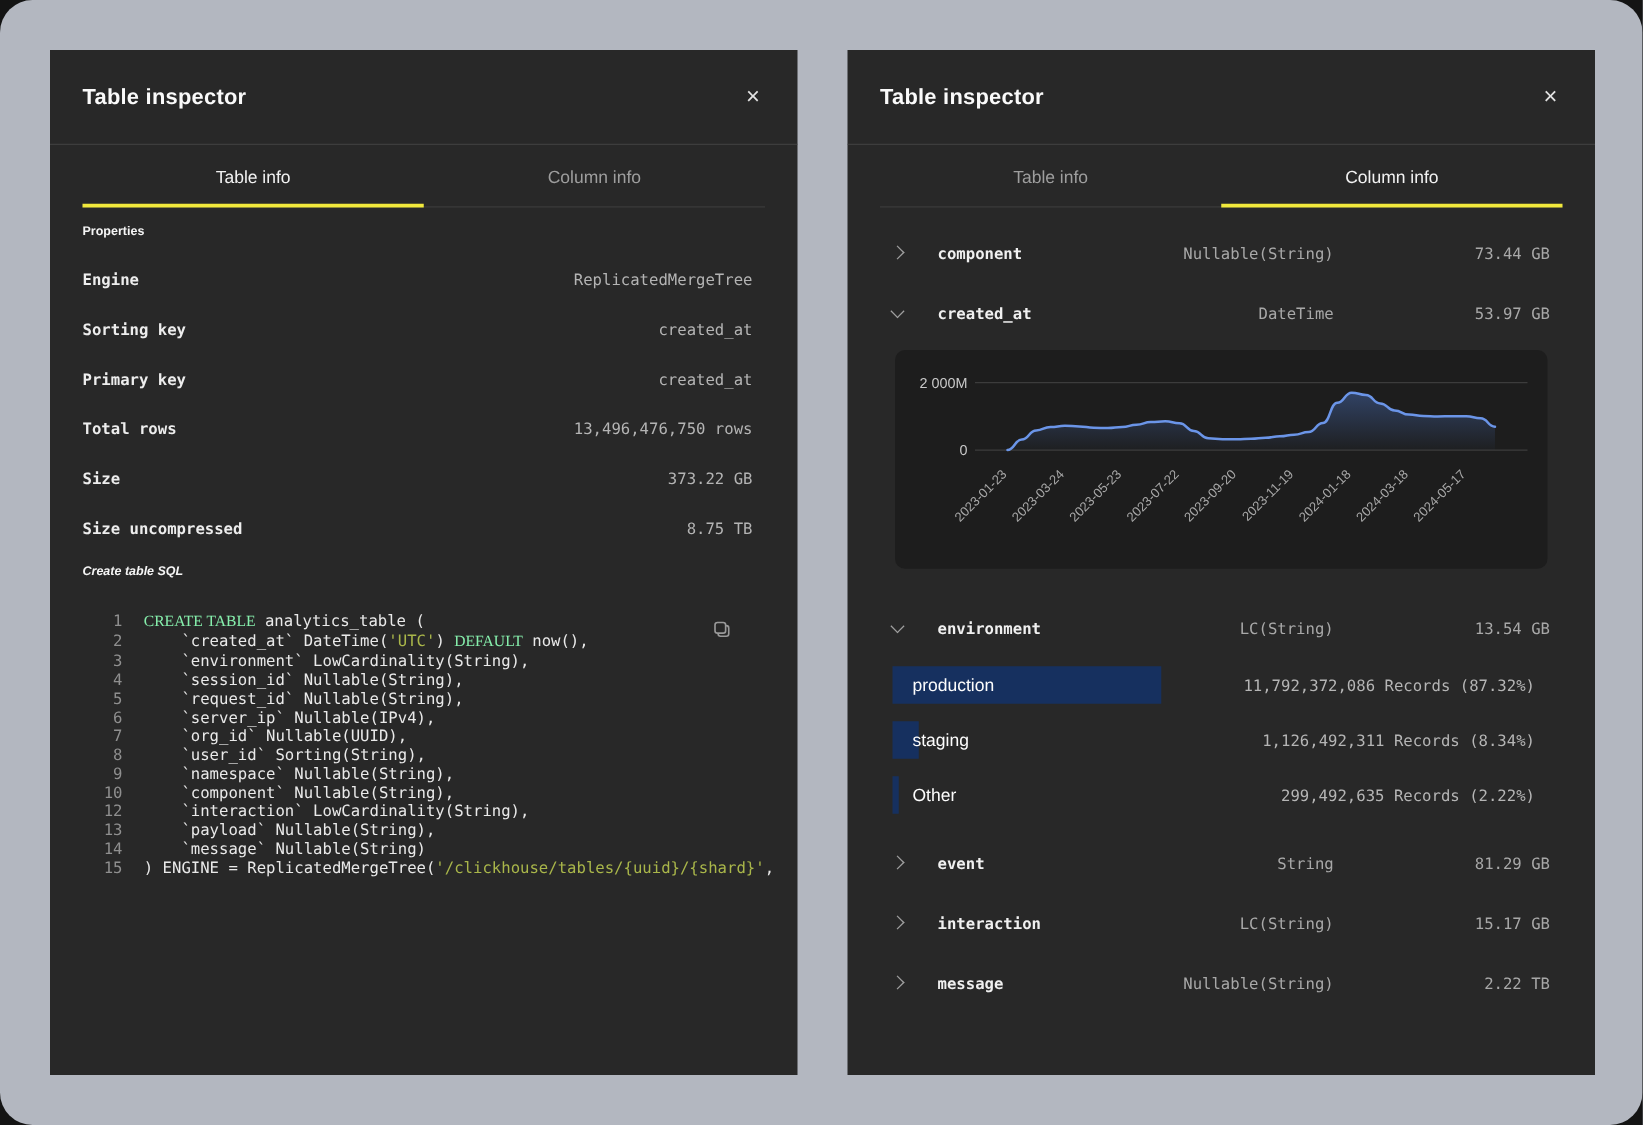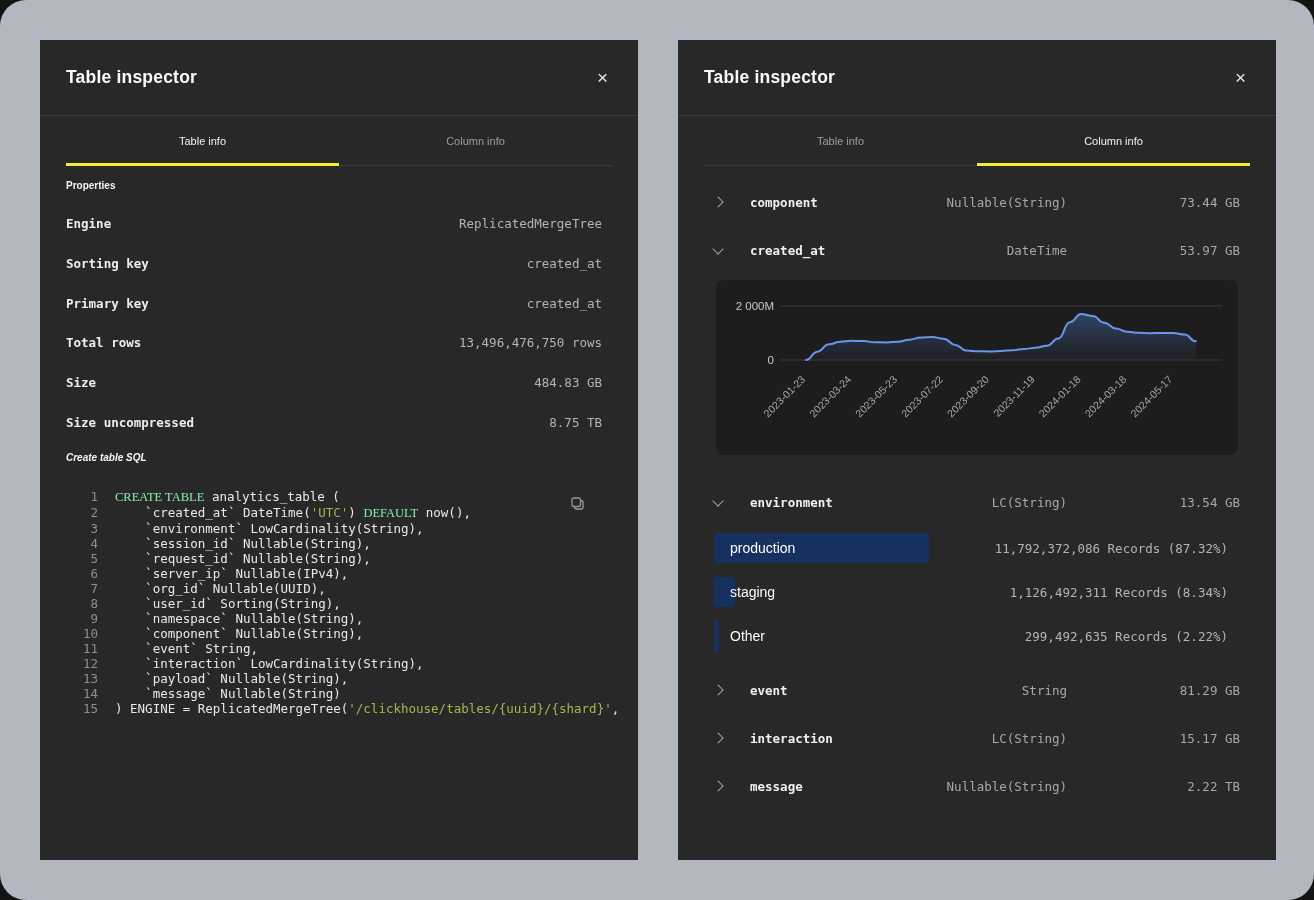--- a/index.html
+++ b/index.html
@@ -8,21 +8,21 @@
   .panel{position:absolute;top:40px;width:598px;height:820px;background:#282828;overflow:hidden;}
   #panel-left{left:40px;}
   #panel-right{left:678px;}
 
   .panel-header{height:76px;display:flex;align-items:center;padding:0 26px;border-bottom:1px solid #3d3d3d;box-sizing:border-box;gap:35px;}
   .panel-title{margin:0;font-size:17.5px;font-weight:700;color:#fafafa;letter-spacing:.2px;}
   .close-btn{margin-left:auto;background:none;border:none;color:#e3e3e3;font-size:19px;line-height:1;cursor:pointer;padding:2px 4px;font-family:"Liberation Sans",sans-serif;}
 
   .tabs{display:flex;margin:0 26px;height:50px;border-bottom:1px solid #3a3a3a;box-sizing:border-box;}
   .tab{flex:1;position:relative;display:flex;align-items:center;justify-content:center;
-       font-size:11px;color:#9e9e9e;cursor:pointer;}
+       font-size:14px;color:#9e9e9e;cursor:pointer;}
   .tab.active{color:#f2f2f2;}
   .tab.active::after{content:"";position:absolute;left:0;right:0;bottom:-1px;height:3px;background:#f1e93c;}
 
   .panel-body{padding:0 36px 0 26px;}
 
   h2.section{margin:14px 0 13px;font-size:10px;font-weight:700;color:#f5f5f5;}
   .prop-row{display:flex;align-items:center;justify-content:space-between;height:39.7px;}
   .prop-label{font:700 12.5px "DejaVu Sans Mono",monospace;color:#ededed;}
   .prop-value{font:400 12.5px "DejaVu Sans Mono",monospace;color:#b4b4b4;}
   h2.sql-heading{margin:10px 0 0;font-style:italic;}
@@ -87,21 +87,21 @@
       <div class="prop-row">
         <span class="prop-label">Primary key</span>
         <span class="prop-value">created_at</span>
       </div>
       <div class="prop-row">
         <span class="prop-label">Total rows</span>
         <span class="prop-value">13,496,476,750 rows</span>
       </div>
       <div class="prop-row">
         <span class="prop-label">Size</span>
-        <span class="prop-value">484.83 GB</span>
+        <span class="prop-value">373.22 GB</span>
       </div>
       <div class="prop-row">
         <span class="prop-label">Size uncompressed</span>
         <span class="prop-value">8.75 TB</span>
       </div>
 
       <h2 class="section sql-heading">Create table SQL</h2>
 
       <div class="code-block">
         <button class="copy-btn" title="">
@@ -143,24 +143,20 @@
               <span class="line-num">8</span>
               <span class="code-text"><span class="tok-id">    `user_id` Sorting(String),</span></span>
             </div>
             <div class="code-line">
               <span class="line-num">9</span>
               <span class="code-text"><span class="tok-id">    `namespace` Nullable(String),</span></span>
             </div>
             <div class="code-line">
               <span class="line-num">10</span>
               <span class="code-text"><span class="tok-id">    `component` Nullable(String),</span></span>
-            </div>
-            <div class="code-line">
-              <span class="line-num">11</span>
-              <span class="code-text"><span class="tok-id">    `event` String,</span></span>
             </div>
             <div class="code-line">
               <span class="line-num">12</span>
               <span class="code-text"><span class="tok-id">    `interaction` LowCardinality(String),</span></span>
             </div>
             <div class="code-line">
               <span class="line-num">13</span>
               <span class="code-text"><span class="tok-id">    `payload` Nullable(String),</span></span>
             </div>
             <div class="code-line">

